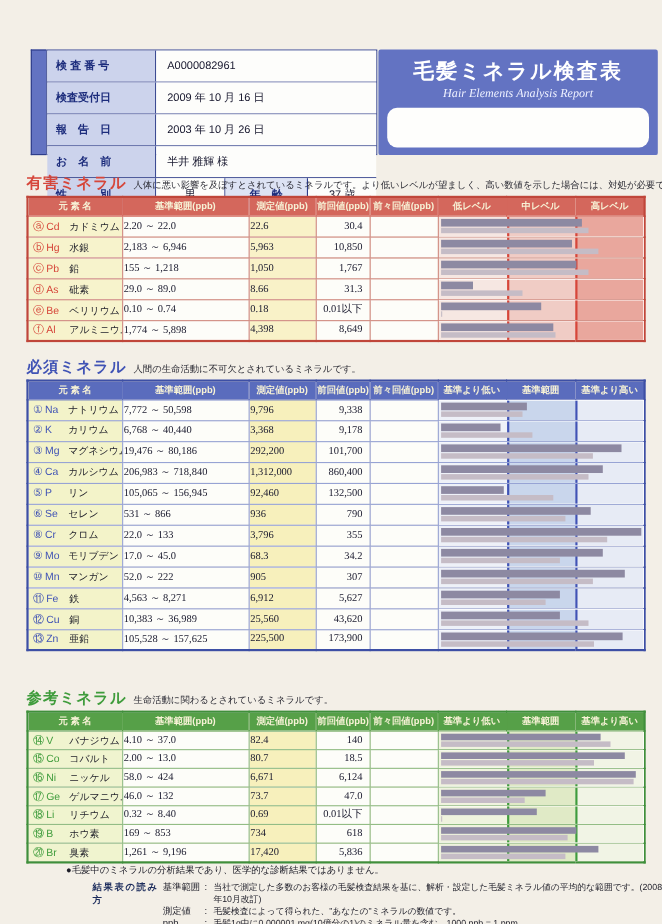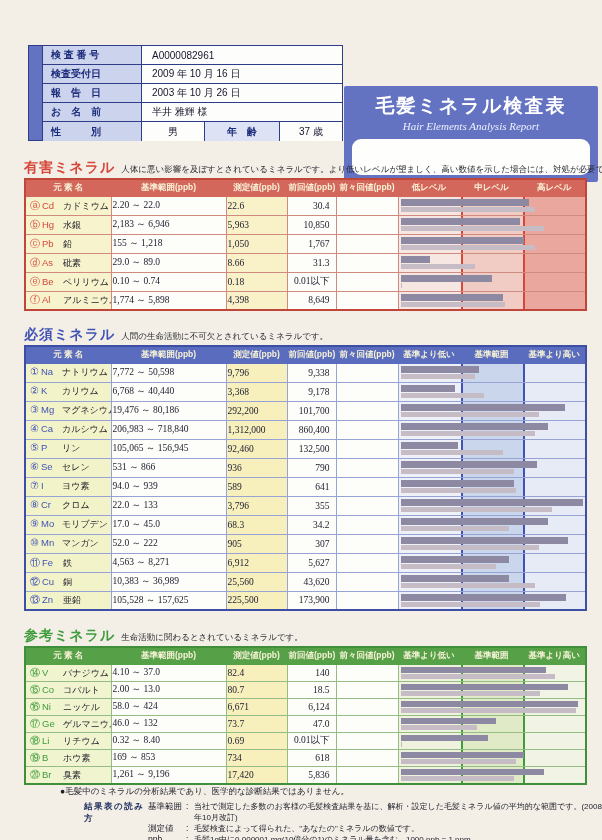--- a/index.html
+++ b/index.html
@@ -2,30 +2,30 @@
 <html><head>
 <meta charset="utf-8">
 <style>
   html,body{margin:0;padding:0;}
   .page{position:relative;width:602px;height:840px;background:#f3efe7;overflow:hidden;
         font-family:"Liberation Sans",sans-serif;}
   
   .info-wrap{position:absolute;left:28px;top:45px;display:flex;height:96px;}
   .info-strip{width:13px;background:#6373c2;border:1px solid #2e3d8a;border-right:none;}
   .info-table{width:299px;border:1px solid #2e3d8a;background:#fff;}
-  .info-row{display:flex;height:19px;border-bottom:1px solid #2e3d8a;box-sizing:border-box;}
+  .info-row{display:flex;height:29px;border-bottom:1px solid #2e3d8a;box-sizing:border-box;}
   .info-row:last-child{border-bottom:none;}
   .ic{box-sizing:border-box;display:flex;align-items:center;font-size:10px;}
   .ic-label{width:99px;background:#ccd3ec;color:#1c2c7c;font-weight:bold;padding-left:8px;border-right:1px solid #2e3d8a;}
   .ic-value{flex:1;color:#15152c;padding-left:10px;font-weight:400;background:#fdfdfb;}
   .ic-sex{width:86px;justify-content:center;padding-left:0;border-right:1px solid #2e3d8a;}
   .ic-label2{width:75px;background:#dde3f4;color:#1c2c7c;font-weight:bold;justify-content:center;border-right:1px solid #2e3d8a;}
   .ic-age{width:38px;justify-content:center;padding-left:0;}
   
-  .title-block{position:absolute;left:344px;top:45px;width:254px;height:96px;background:#6373c2;border-radius:2px;margin-top:41px;}
+  .title-block{position:absolute;left:344px;top:45px;width:254px;height:96px;background:#6373c2;border-radius:2px;}
   .tb-title{margin-top:7px;text-align:center;color:#ffffff;font-size:19px;font-weight:bold;letter-spacing:2px;}
   .tb-sub{text-align:center;color:#eef1ff;font-size:11px;font-style:italic;font-family:"Liberation Serif",serif;margin-top:1px;}
   .tb-box{position:absolute;left:8px;right:8px;bottom:7px;height:36px;background:#fefefc;border-radius:9px;}
   
   .sec{position:absolute;left:24px;width:561px;}
   .sec-harmful{top:158px;}
   .sec-essential{top:325px;}
   .sec-reference{top:626px;}
   .sec-title-row{height:18px;white-space:nowrap;}
   .sec-title{font-size:14px;font-weight:bold;color:var(--accent);letter-spacing:1px;}
@@ -349,36 +349,20 @@
               <div class="zone-bg" style="left: 0%; width: 33.334%; background: rgb(238, 241, 248);"></div>
               <div class="zone-bg" style="left: 33.333%; width: 33.334%; background: rgb(201, 214, 236);"></div>
               <div class="zone-bg" style="left: 66.666%; width: 33.334%; background: rgb(231, 235, 245);"></div>
               <div class="zsep" style="left: 33.333%;"></div>
               <div class="zsep" style="left: 66.666%;"></div>
               <div class="bar bar-cur" style="width: 73%; background: rgb(141, 137, 162);"></div>
               <div class="bar bar-prev" style="width: 61%; background: rgb(197, 188, 198);"></div>
             </td>
           </tr>
           <tr>
-            <td class="c-name"><span class="mk">⑦</span><span class="sym">I</span><span class="ename">ヨウ素</span></td>
-            <td class="c-range">94.0 ～ 939</td>
-            <td class="c-meas">589</td>
-            <td class="c-prev">641</td>
-            <td class="c-prev2"></td>
-            <td class="c-bars" colspan="3">
-              <div class="zone-bg" style="left: 0%; width: 33.334%; background: rgb(238, 241, 248);"></div>
-              <div class="zone-bg" style="left: 33.333%; width: 33.334%; background: rgb(201, 214, 236);"></div>
-              <div class="zone-bg" style="left: 66.666%; width: 33.334%; background: rgb(231, 235, 245);"></div>
-              <div class="zsep" style="left: 33.333%;"></div>
-              <div class="zsep" style="left: 66.666%;"></div>
-              <div class="bar bar-cur" style="width: 61%; background: rgb(141, 137, 162);"></div>
-              <div class="bar bar-prev" style="width: 62%; background: rgb(197, 188, 198);"></div>
-            </td>
-          </tr>
-          <tr>
             <td class="c-name"><span class="mk">⑧</span><span class="sym">Cr</span><span class="ename">クロム</span></td>
             <td class="c-range">22.0 ～ 133</td>
             <td class="c-meas">3,796</td>
             <td class="c-prev">355</td>
             <td class="c-prev2"></td>
             <td class="c-bars" colspan="3">
               <div class="zone-bg" style="left: 0%; width: 33.334%; background: rgb(238, 241, 248);"></div>
               <div class="zone-bg" style="left: 33.333%; width: 33.334%; background: rgb(201, 214, 236);"></div>
               <div class="zone-bg" style="left: 66.666%; width: 33.334%; background: rgb(231, 235, 245);"></div>
               <div class="zsep" style="left: 33.333%;"></div>

